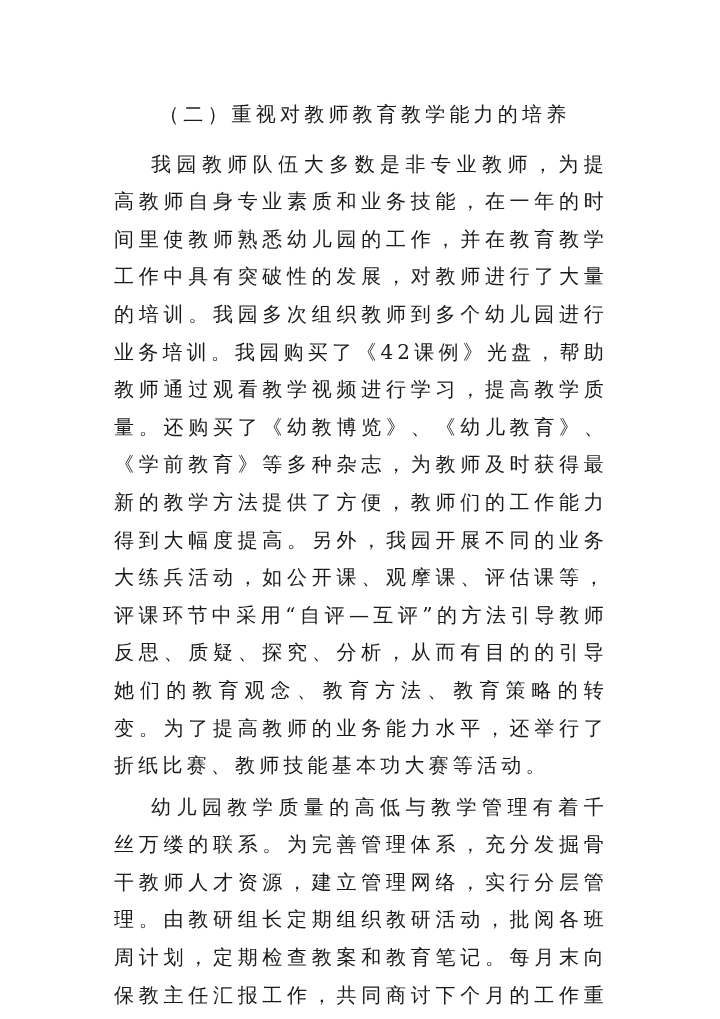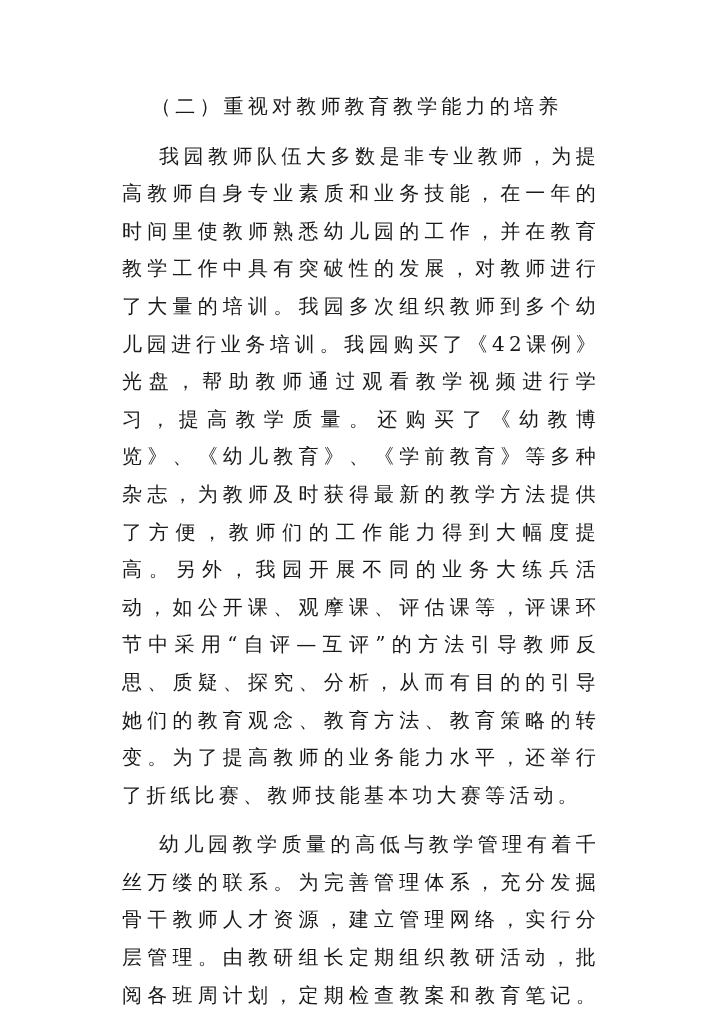--- a/index.html
+++ b/index.html
@@ -9,28 +9,28 @@
     left: 110px;
     top: 84px;
     width: 502px;
     font-family: "DejaVu Serif", "Liberation Serif", serif;
     font-size: 20px;
     color: #1a1a1a;
     line-height: 37.6px;
     letter-spacing: 4.2px;
   }
   .para {
-    margin: 12px;
+    margin: 4px;
     text-indent: 37px;
     text-align: justify;
     text-align-last: left;
     word-break: break-all;
   }
   .heading {
-    margin: 4px;
+    margin: 12px;
     text-indent: 37px;
   }
 </style>
 </head>
 <body>
 
 <div class="page">
   <p class="heading">（二）重视对教师教育教学能力的培养</p>
   <p class="para">我园教师队伍大多数是非专业教师，为提高教师自身专业素质和业务技能，在一年的时间里使教师熟悉幼儿园的工作，并在教育教学工作中具有突破性的发展，对教师进行了大量的培训。我园多次组织教师到多个幼儿园进行业务培训。我园购买了《42课例》光盘，帮助教师通过观看教学视频进行学习，提高教学质量。还购买了《幼教博览》、《幼儿教育》、《学前教育》等多种杂志，为教师及时获得最新的教学方法提供了方便，教师们的工作能力得到大幅度提高。另外，我园开展不同的业务大练兵活动，如公开课、观摩课、评估课等，评课环节中采用“自评—互评”的方法引导教师反思、质疑、探究、分析，从而有目的的引导她们的教育观念、教育方法、教育策略的转变。为了提高教师的业务能力水平，还举行了折纸比赛、教师技能基本功大赛等活动。</p>
   <p class="para">幼儿园教学质量的高低与教学管理有着千丝万缕的联系。为完善管理体系，充分发掘骨干教师人才资源，建立管理网络，实行分层管理。由教研组长定期组织教研活动，批阅各班周计划，定期检查教案和教育笔记。每月末向保教主任汇报工作，共同商讨下个月的工作重点。这样的管理模式，是以提高教师的专业化成长为目标的。这样的分层管理，能够激发教师的主动性，从而使幼儿园的教育工作有序、高效的开展。</p>

